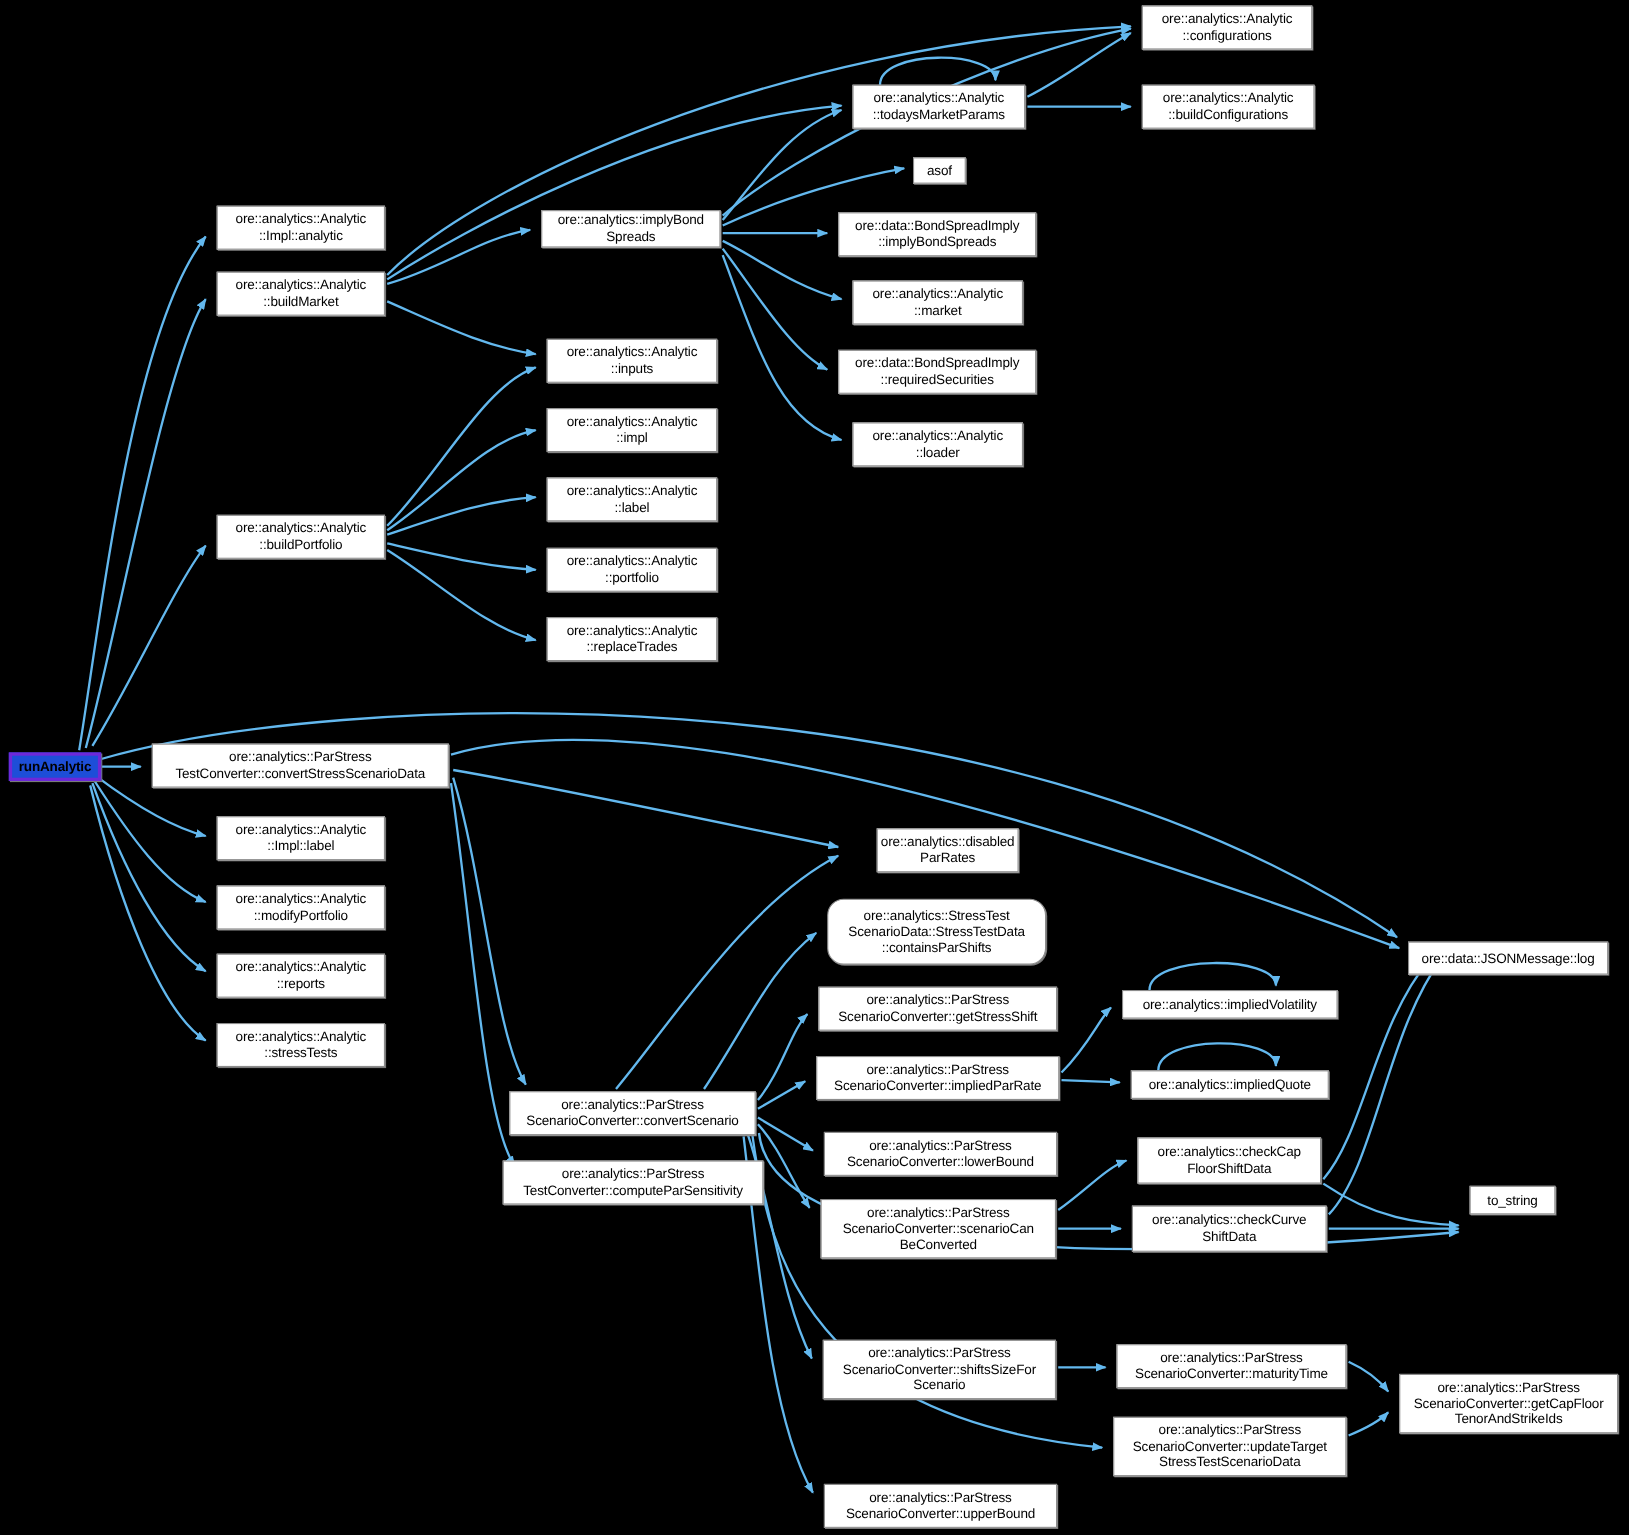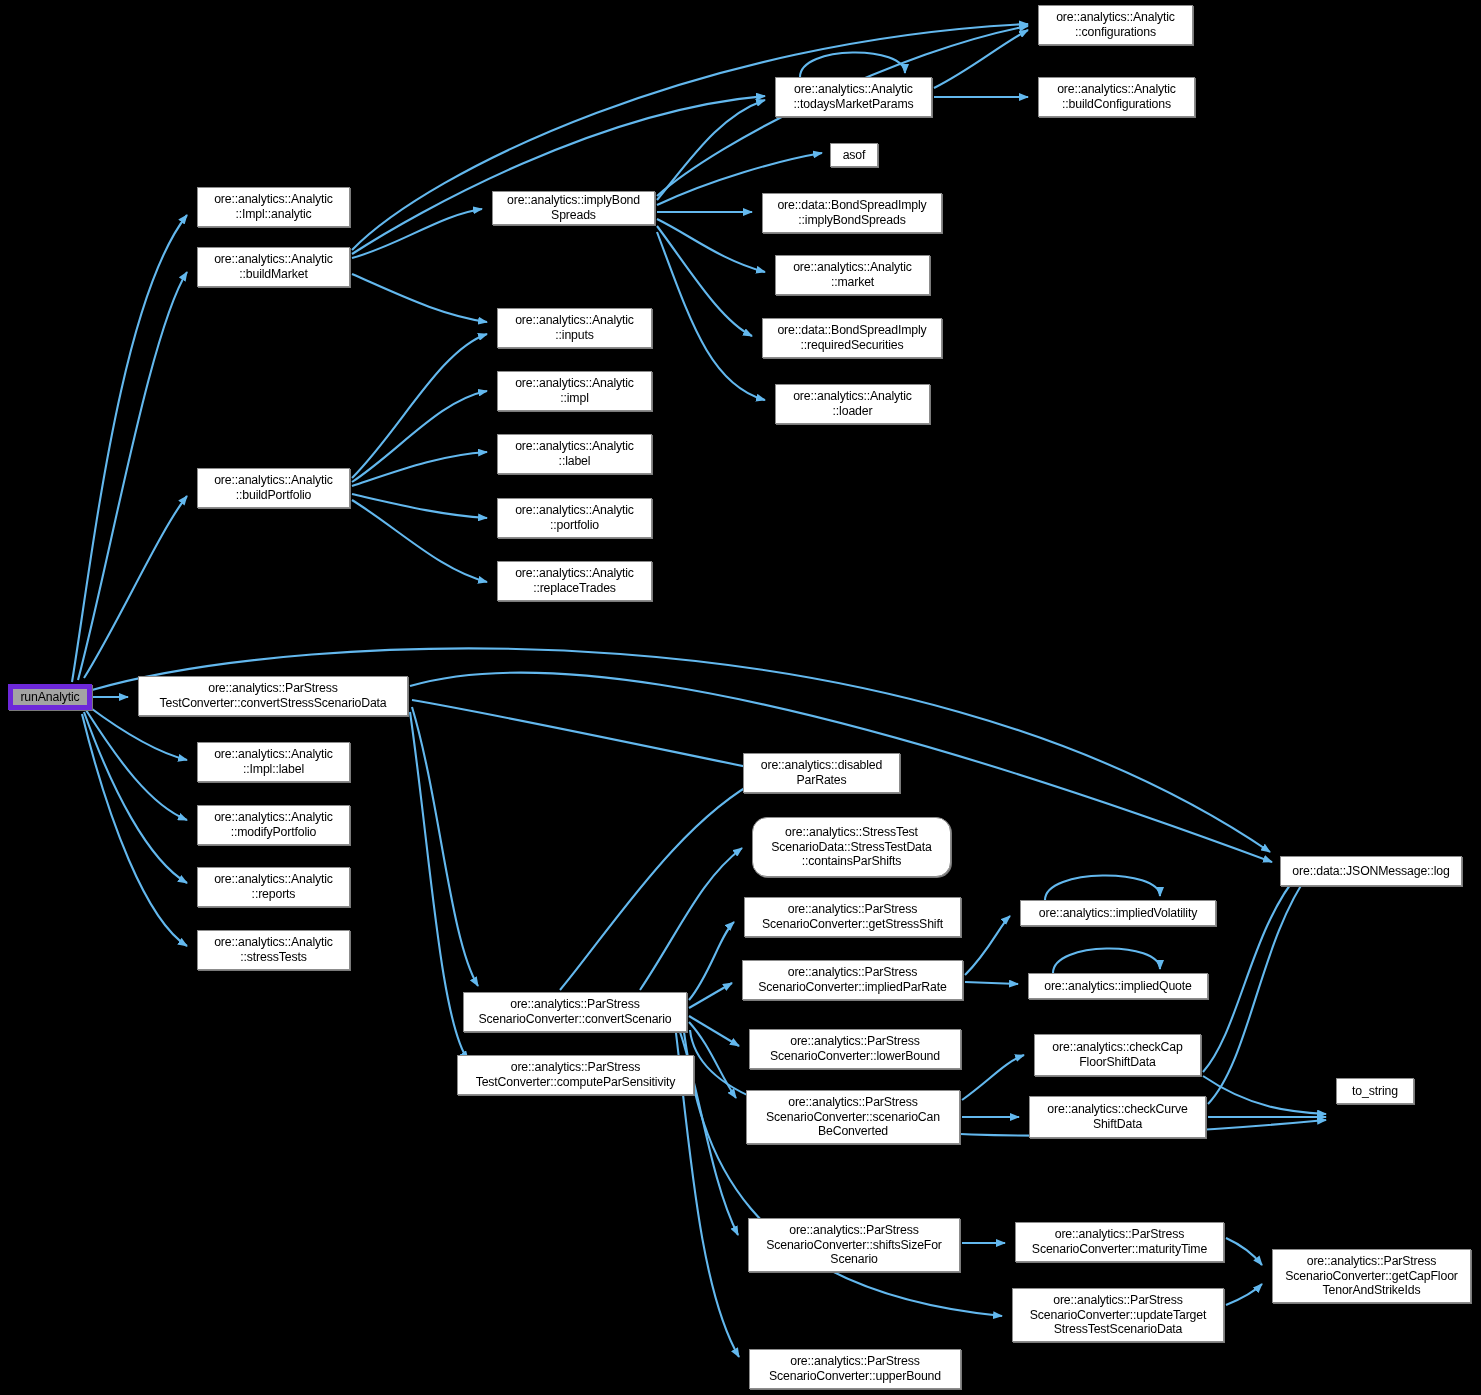--- a/index.html
+++ b/index.html
@@ -30,22 +30,23 @@
     text-align:center;
     color:#000000;
     font-size:12.3px;
     line-height:14.6px;
     letter-spacing:-0.15px;
     padding:1px 3px;
     white-space:pre-line;
     z-index:2;
   }
   .node.highlight{
-    background:#a3a3a3;
-    border:5px solid #6d28d9;
+    background:#1d4ed8;
+    border:3px solid #6d28d9;
+    font-weight:bold;
   }
 </style>
 </head>
 <body>
 
 <div id="canvas">
 
   <svg class="edges" viewBox="0 0 1481 1395">
     <defs>
       <marker id="ah" markerWidth="10" markerHeight="8" refX="9" refY="4" orient="auto" markerUnits="userSpaceOnUse">
@@ -162,21 +163,21 @@
       <div class="node" style="left: 762px; top: 193px; width: 180px; height: 40px;">ore::data::BondSpreadImply
 ::implyBondSpreads</div>
       <div class="node" style="left: 775px; top: 255px; width: 155px; height: 40px;">ore::analytics::Analytic
 ::market</div>
       <div class="node" style="left: 762px; top: 318px; width: 180px; height: 40px;">ore::data::BondSpreadImply
 ::requiredSecurities</div>
       <div class="node" style="left: 775px; top: 384px; width: 155px; height: 40px;">ore::analytics::Analytic
 ::loader</div>
       <div class="node" style="left: 138px; top: 676px; width: 270px; height: 40px;">ore::analytics::ParStress
 TestConverter::convertStressScenarioData</div>
-      <div class="node" style="left: 743px; top: 753px; width: 157px; height: 40px;">ore::analytics::disabled
+      <div class="node" style="left: 797px; top: 753px; width: 129px; height: 40px;">ore::analytics::disabled
 ParRates</div>
       <div class="node" style="left: 752px; top: 817px; width: 199px; height: 60px; border-radius: 15px;">ore::analytics::StressTest
 ScenarioData::StressTestData
 ::containsParShifts</div>
       <div class="node" style="left: 744px; top: 897px; width: 217px; height: 40px;">ore::analytics::ParStress
 ScenarioConverter::getStressShift</div>
       <div class="node" style="left: 742px; top: 960px; width: 221px; height: 40px;">ore::analytics::ParStress
 ScenarioConverter::impliedParRate</div>
       <div class="node" style="left: 749px; top: 1029px; width: 212px; height: 40px;">ore::analytics::ParStress
 ScenarioConverter::lowerBound</div>

